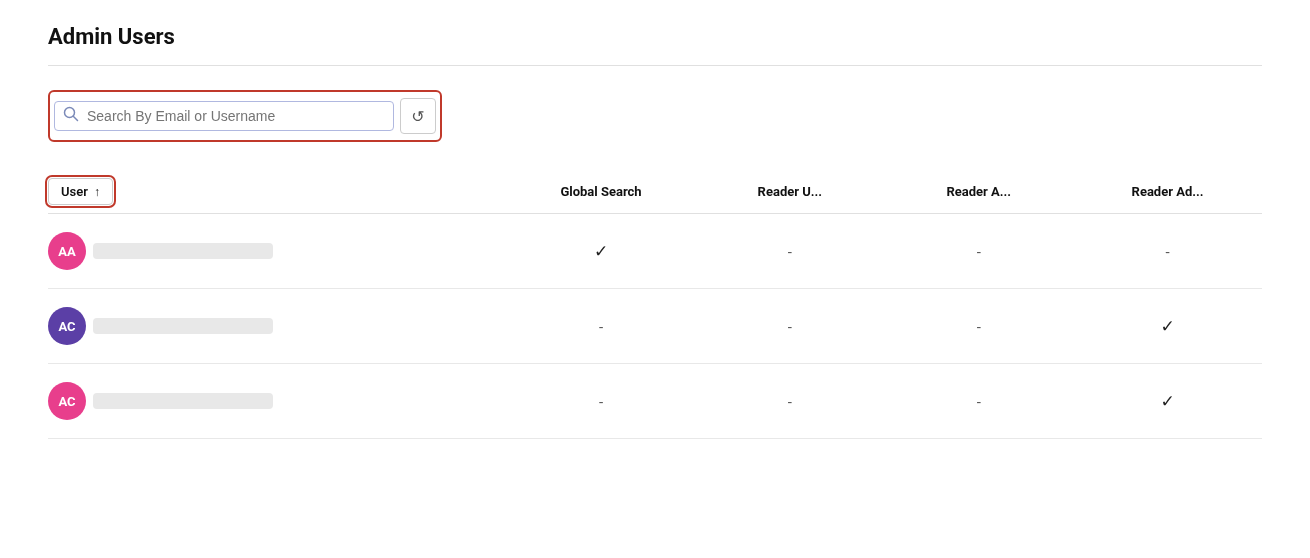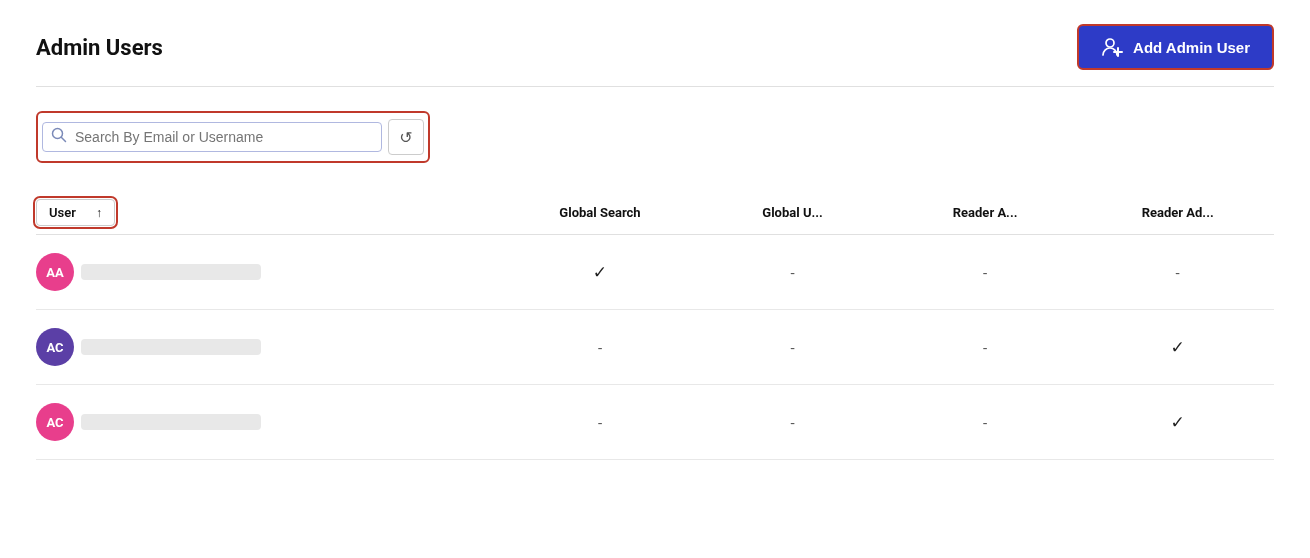--- a/index.html
+++ b/index.html
@@ -10,21 +10,21 @@
     body {
       font-family: -apple-system, BlinkMacSystemFont, 'Segoe UI', Roboto, sans-serif;
       background: #fff;
       color: #1a1a1a;
       width: 1310px;
       min-height: 558px;
       overflow-x: hidden;
     }
 
     .page-container {
-      padding: 24px 36px;
+      padding: 24px 48px;
     }
 
     
     .header {
       display: flex;
       align-items: center;
       justify-content: space-between;
       padding-bottom: 16px;
       border-bottom: 1px solid #e0e0e0;
       margin-bottom: 24px;
@@ -133,21 +133,21 @@
     }
 
     .users-table thead tr th.role-col {
       text-align: center;
       width: 140px;
     }
 
     .col-header-user {
       display: inline-flex;
       align-items: center;
-      gap: 20px;
+      gap: 6px;
       border: 1px solid #ccc;
       border-radius: 4px;
       padding: 5px 12px;
       font-size: 13px;
       font-weight: 600;
       cursor: pointer;
       background: #fff;
       outline: 2px solid #c0392b;
       outline-offset: 1px;
     }
@@ -219,31 +219,20 @@
       color: #555;
     }
   </style>
 </head>
 <body>
 
 <div class="page-container">
 
   <div class="header">
     <h1 class="page-title">Admin Users</h1>
-    <button class="add-admin-btn">
-      <span class="add-user-icon-wrap">
-        <svg width="22" height="22" viewBox="0 0 22 22" fill="none" xmlns="http://www.w3.org/2000/svg">
-          <circle cx="9" cy="7" r="4" stroke="white" stroke-width="1.7" fill="none"></circle>
-          <path d="M2 19c0-3.866 3.134-7 7-7s7 3.134 7 7" stroke="white" stroke-width="1.7" fill="none" stroke-linecap="round"></path>
-          <line x1="17" y1="12" x2="17" y2="20" stroke="white" stroke-width="2" stroke-linecap="round"></line>
-          <line x1="13" y1="16" x2="21" y2="16" stroke="white" stroke-width="2" stroke-linecap="round"></line>
-        </svg>
-      </span>
-      <span>Add Admin User</span>
-    </button>
   </div>
 
   <div class="search-area">
     <div class="search-input-wrap">
       <span class="search-icon">
         <svg width="16" height="16" viewBox="0 0 16 16" fill="none">
           <circle cx="6.5" cy="6.5" r="5" stroke="#7b8ab8" stroke-width="1.5"></circle>
           <line x1="10.5" y1="10.5" x2="14.5" y2="14.5" stroke="#7b8ab8" stroke-width="1.5" stroke-linecap="round"></line>
         </svg>
       </span>
@@ -260,21 +249,21 @@
         <th class="user-col">
           <span class="col-header-user">
             <span>User</span>
             <span class="sort-arrow">↑</span>
           </span>
         </th>
         <th class="role-col">
           <span>Global Search</span>
         </th>
         <th class="role-col">
-          <span>Global U...</span>
+          <span>Reader U...</span>
         </th>
         <th class="role-col">
           <span>Reader A...</span>
         </th>
         <th class="role-col">
           <span>Reader Ad...</span>
         </th>
       </tr>
     </thead>
     <tbody id="table-body">

